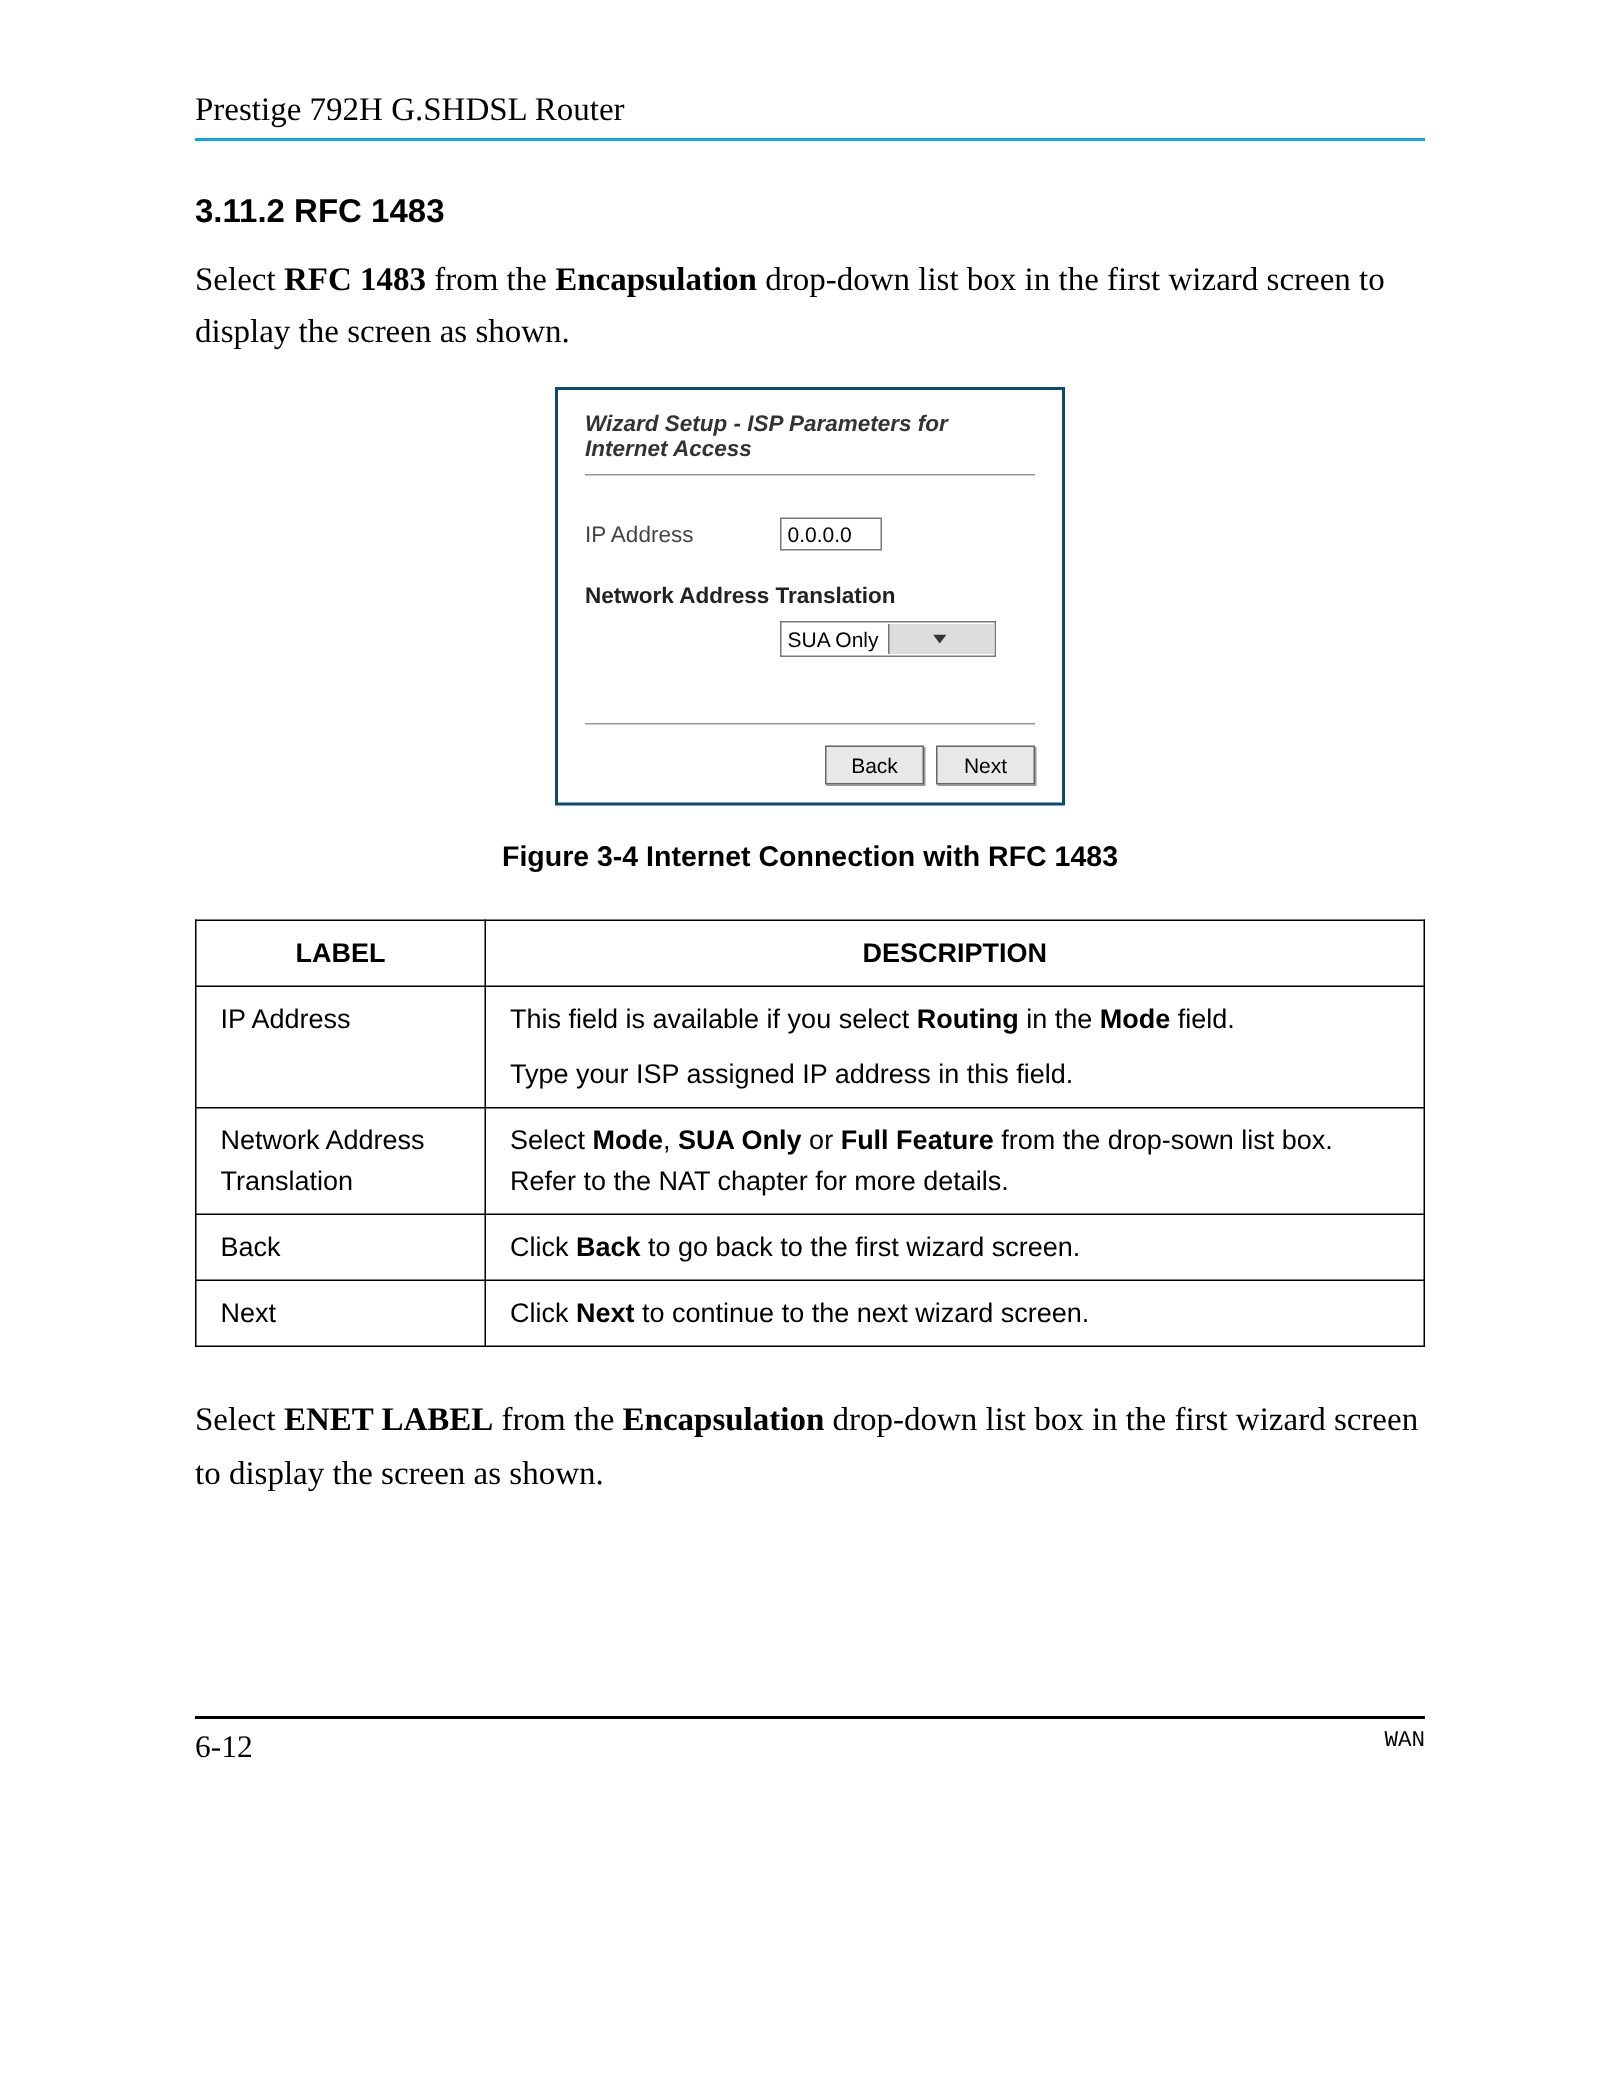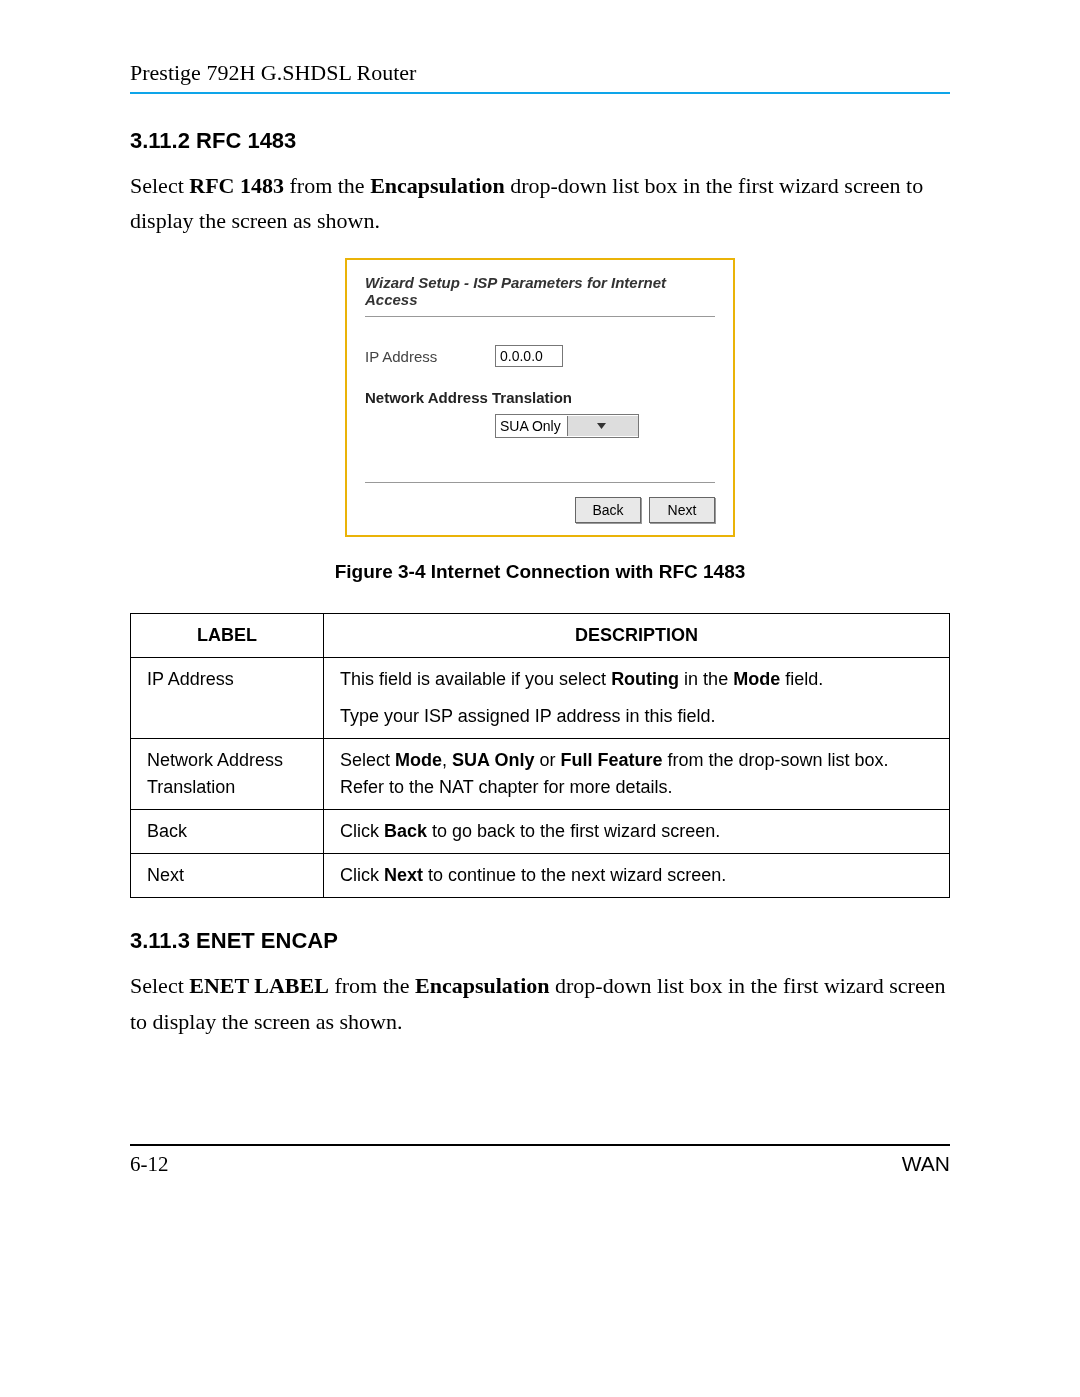--- a/index.html
+++ b/index.html
@@ -32,22 +32,22 @@
     font-size: 22px;
     line-height: 1.6;
     margin-bottom: 20px;
   }
   .figure-wrap {
     display: flex;
     justify-content: center;
     margin: 6px 0 24px 0;
   }
   .wizard-box {
-    width: 390px;
-    border: 2px solid #eab308;
+    width: 340px;
+    border: 2px solid #0c4a6e;
     box-sizing: border-box;
     padding: 10px 18px 12px 18px;
     font-family: Arial, Helvetica, sans-serif;
   }
   .wizard-title {
     font-style: italic;
     font-weight: bold;
     font-size: 15px;
     color: #333;
     padding: 4px 0 8px 0;
@@ -156,21 +156,21 @@
     position: absolute;
     left: 130px;
     right: 130px;
     bottom: 220px;
     border-top: 2px solid #000;
     padding-top: 6px;
     display: flex;
     justify-content: space-between;
     font-size: 21px;
   }
-  .footer-right { font-family: Liberation Sans, sans-serif; font-size:21px; }
+  .footer-right { font-family: Liberation Mono, monospace; font-size:15px; }
 </style>
 </head>
 <body>
 
 <div class="page">
 
   <div class="header-line">Prestige 792H G.SHDSL Router</div>
 
   <div class="section-heading">3.11.2 RFC 1483</div>
 
@@ -239,21 +239,20 @@
       </tr>
       <tr>
         <td>Next</td>
         <td>
           <span>Click </span><b>Next</b><span> to continue to the next wizard screen.</span>
         </td>
       </tr>
     </tbody>
   </table>
 
-  <div class="section-heading">3.11.3 ENET ENCAP</div>
 
   <div class="para">
     <span>Select </span><b>ENET LABEL</b><span> from the </span><b>Encapsulation</b><span> drop-down list box in the first wizard screen to display the screen as shown.</span>
   </div>
 
   <div class="footer">
     <span>6-12</span>
     <span class="footer-right">WAN</span>
   </div>
 

